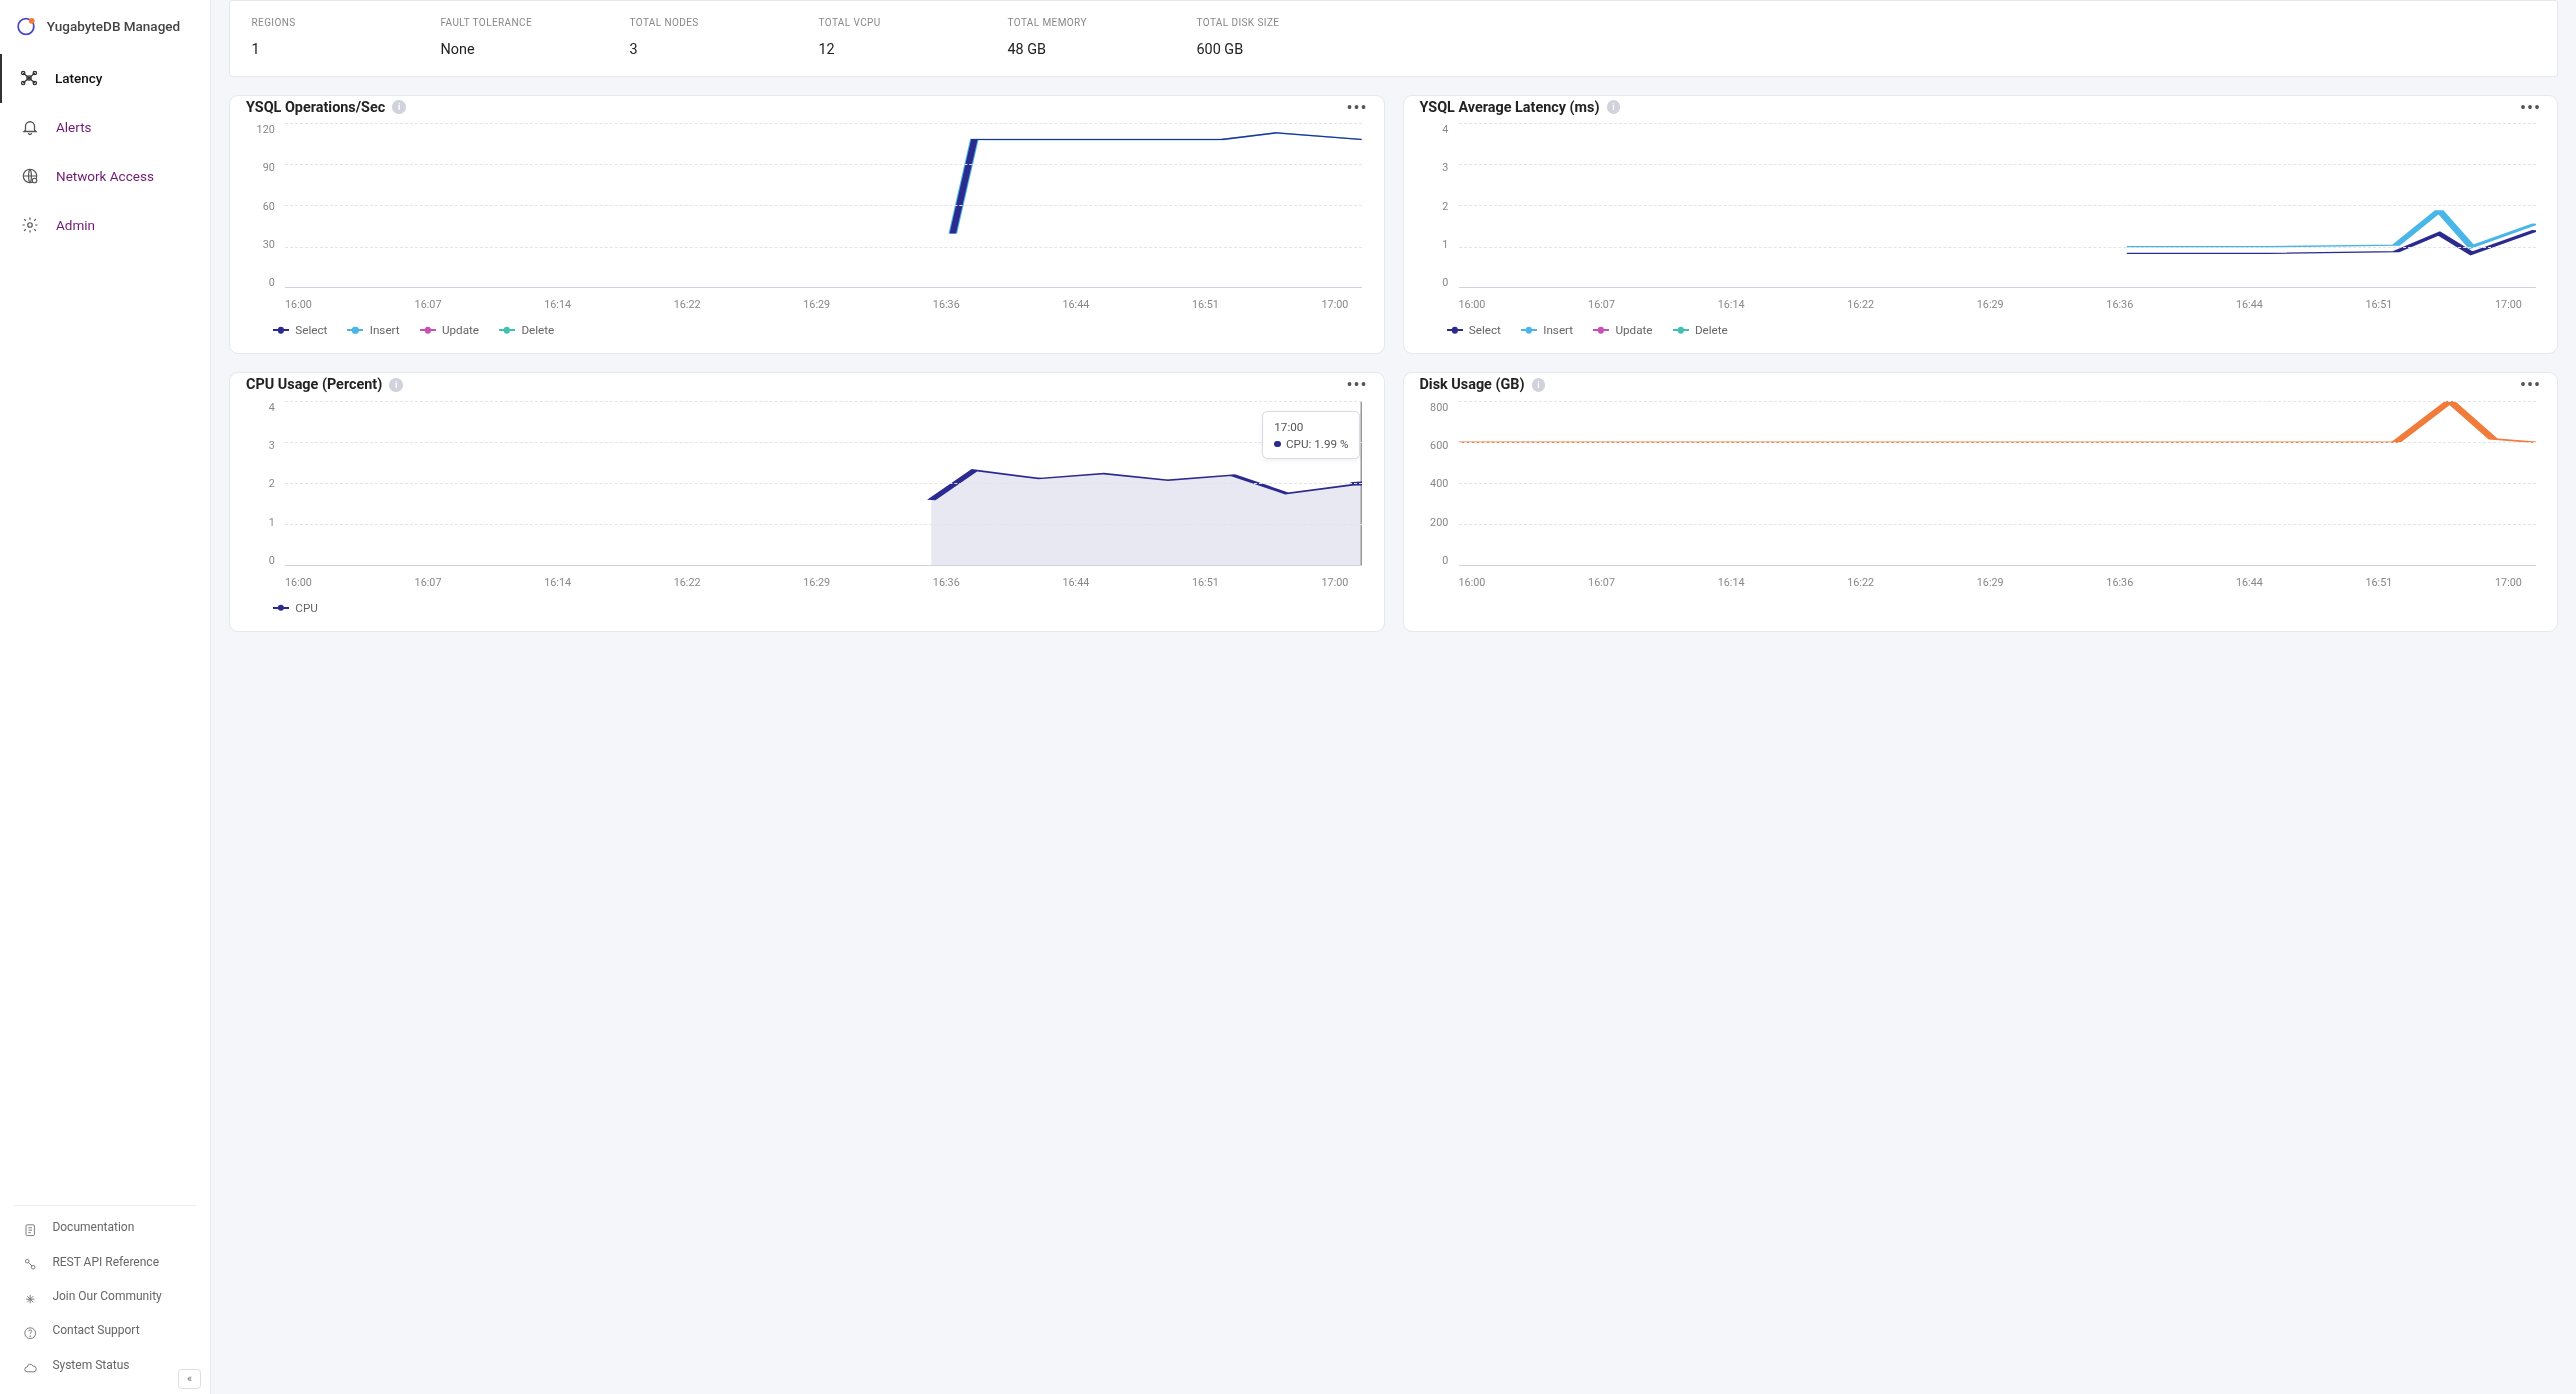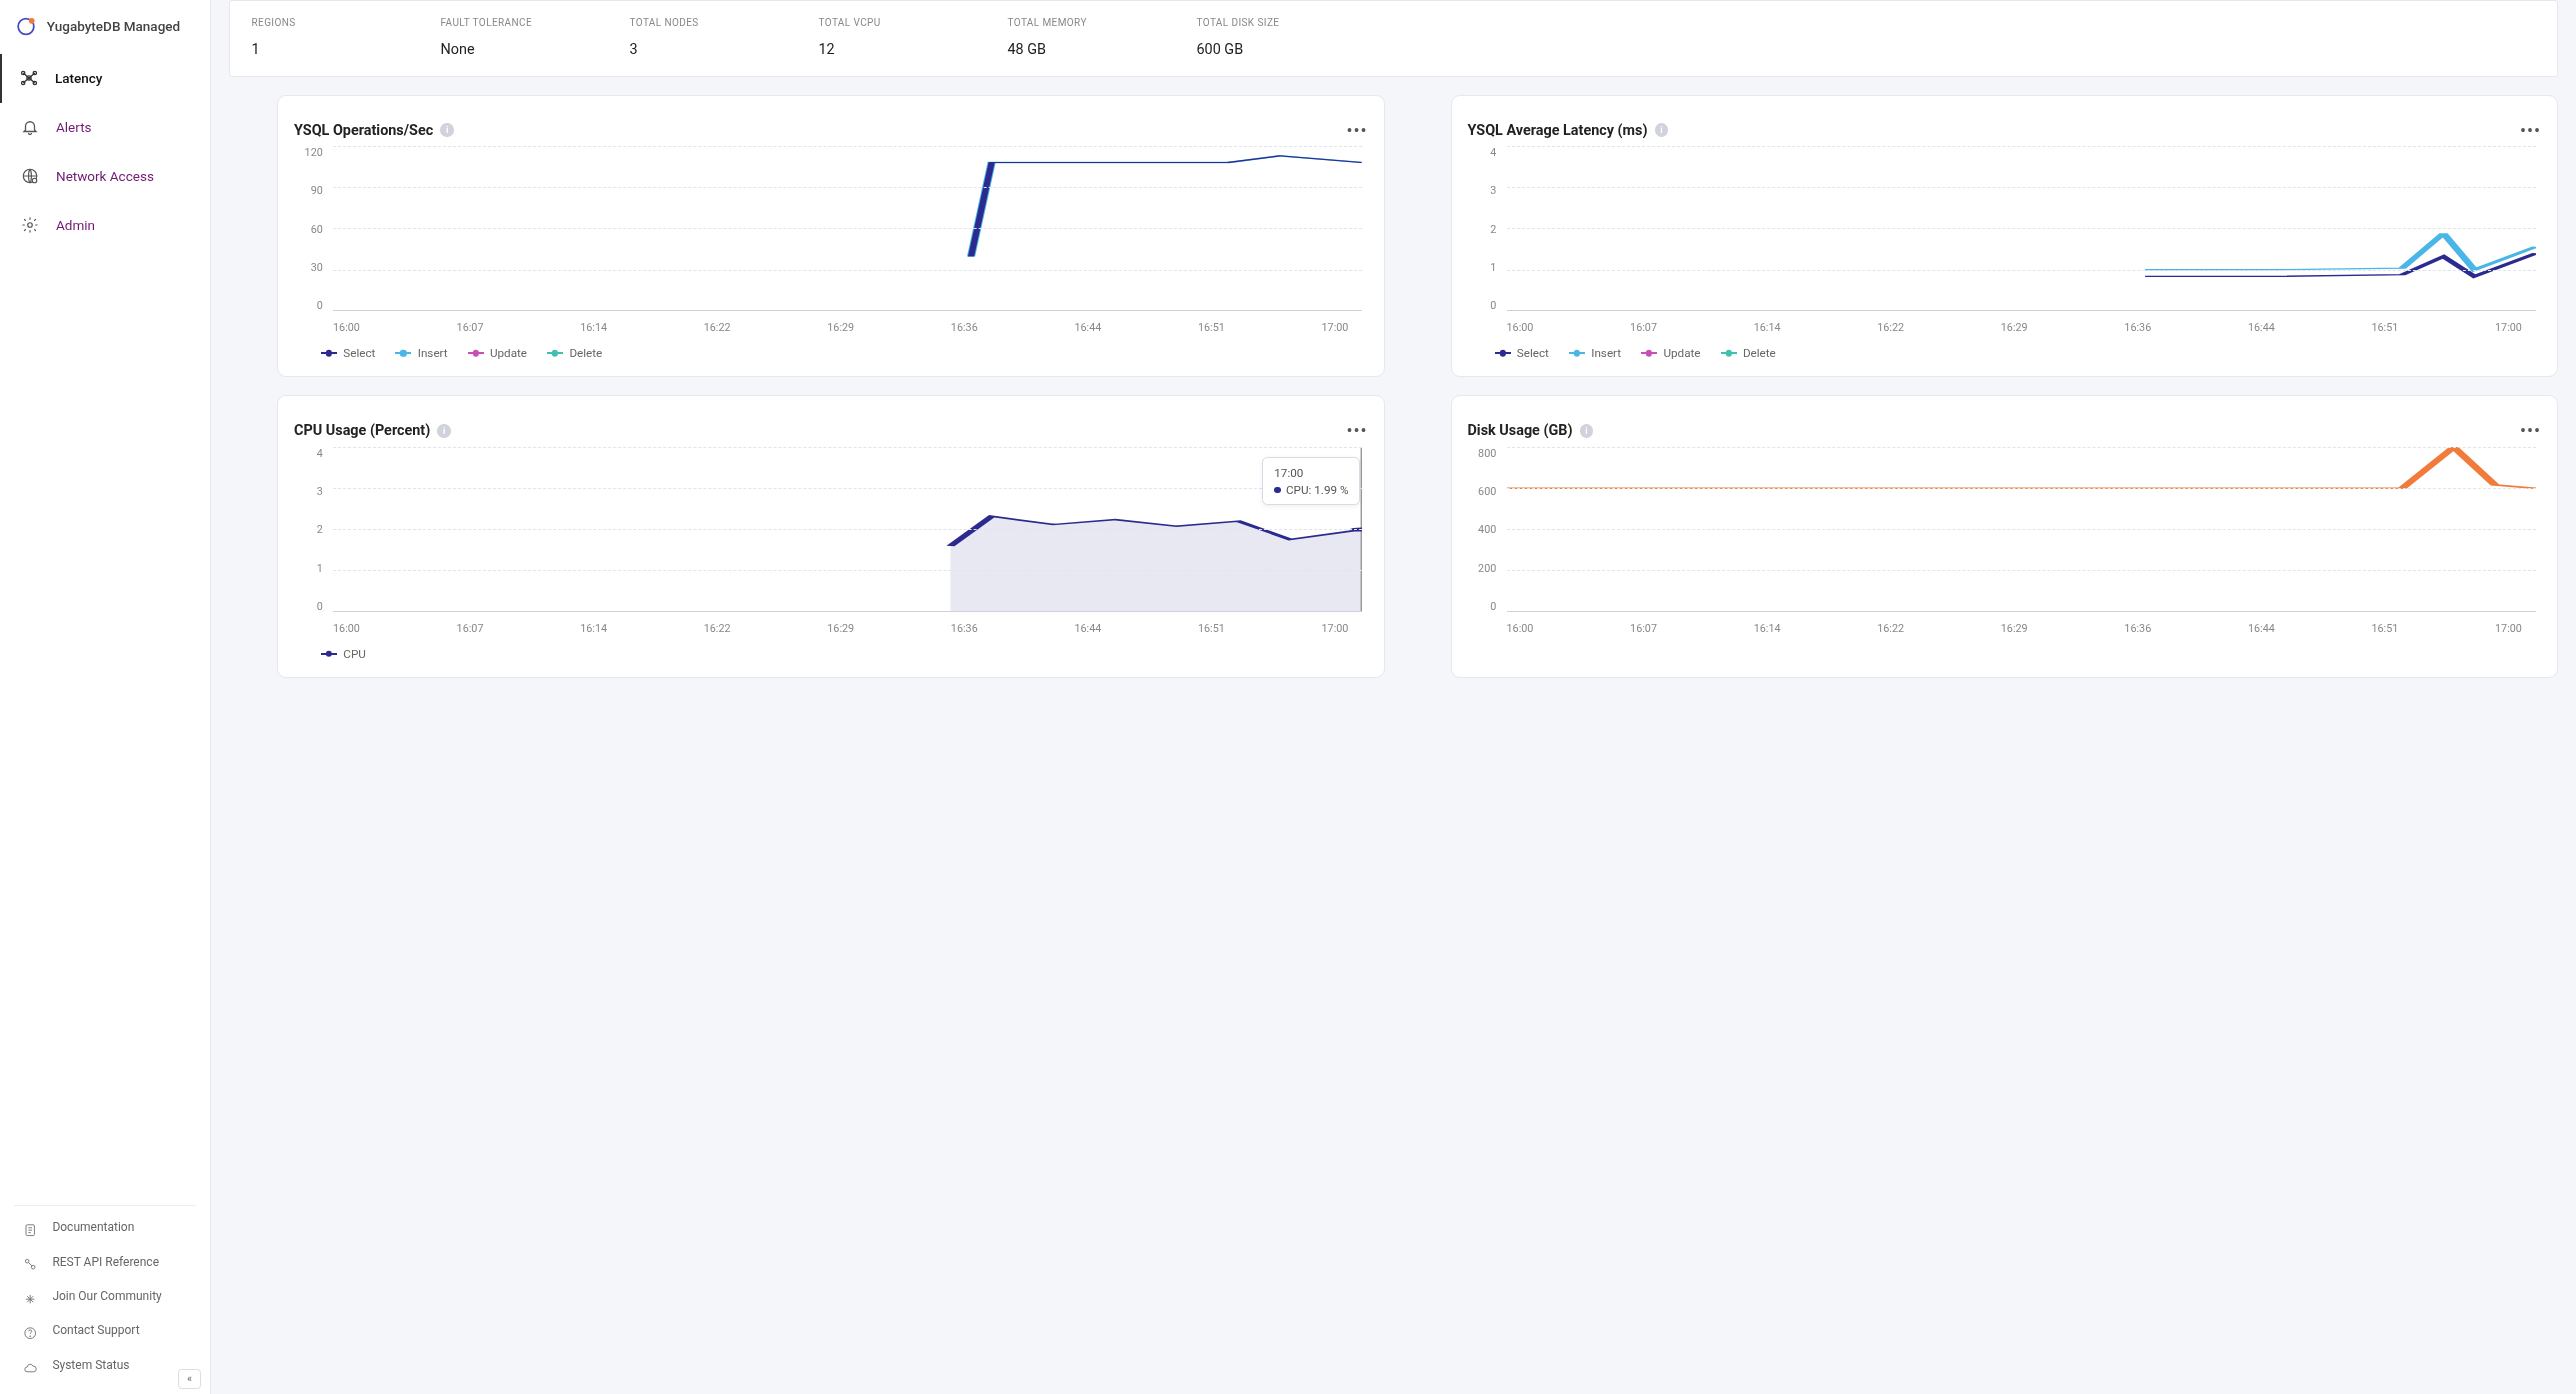--- a/index.html
+++ b/index.html
@@ -20,21 +20,21 @@
 .collapse-btn { position: absolute; right: -5.4px; bottom: 5.4px; width: 23px; height: 20px; border: 0.9px solid #ddd; border-radius: 3.6px; background: #fff; display: flex; align-items: center; justify-content: center; cursor: pointer; font-size: 10.8px; color: #666; }
 
 
 .main { margin-left: 211px; flex: 1; padding: 0 18px 18px 18px; }
 .stats-card { background: #fff; border: 0.9px solid #e6e7ef; border-radius: 3px; padding: 16px 21.5px 18px 21.5px; display: flex; gap: 54px; margin-top: 0; }
 .stat { min-width: 135px; }
 .stat-label { font-size: 10px; letter-spacing: 0.4px; color: #888; text-transform: uppercase; margin-bottom: 12.6px; }
 .stat-value { font-size: 14.4px; color: #222; }
 
 .chart-grid { display: grid; grid-template-columns: 1fr 1fr; gap: 18px; margin-top: 18px; }
-.card { background: #fff; border: 0.9px solid #e6e7ef; border-radius: 9px; padding: 26px 16px 16px 16px; position: relative; margin-left: 48px; }
+.card { background: #fff; border: 0.9px solid #e6e7ef; border-radius: 9px; padding: 3px 16px 16px 16px; position: relative; }
 .card-header { display: flex; align-items: center; justify-content: space-between; margin-bottom: 7.2px; }
 .card-title { font-size: 14.4px; font-weight: 700; color: #222; display: flex; align-items: center; gap: 7.2px; }
 .info-icon { width: 13.5px; height: 13.5px; border-radius: 50%; background: #d0d2dc; display: inline-flex; align-items: center; justify-content: center; font-size: 9px; color: #fff; }
 .card-menu { font-size: 18px; color: #555; cursor: pointer; letter-spacing: 0.9px; line-height: 0.5; }
 
 .chart-area { height: 188px; position: relative; padding-left: 36px; }
 .y-axis { position: absolute; left: 0; top: 0; bottom: 21.5px; width: 36px; display: flex; flex-direction: column; justify-content: space-between; align-items: flex-end; padding-right: 7.2px; font-size: 10.8px; color: #888; }
 .plot { position: absolute; left: 39px; right: 5.4px; top: 0; bottom: 23px; }
 .x-axis { position: absolute; left: 39px; right: 19px; bottom: 0; display: flex; justify-content: space-between; font-size: 10.8px; color: #888; }
 .gridline { position: absolute; left: 0; right: 0; border-top: 0.9px dashed #e2e4ec; }

